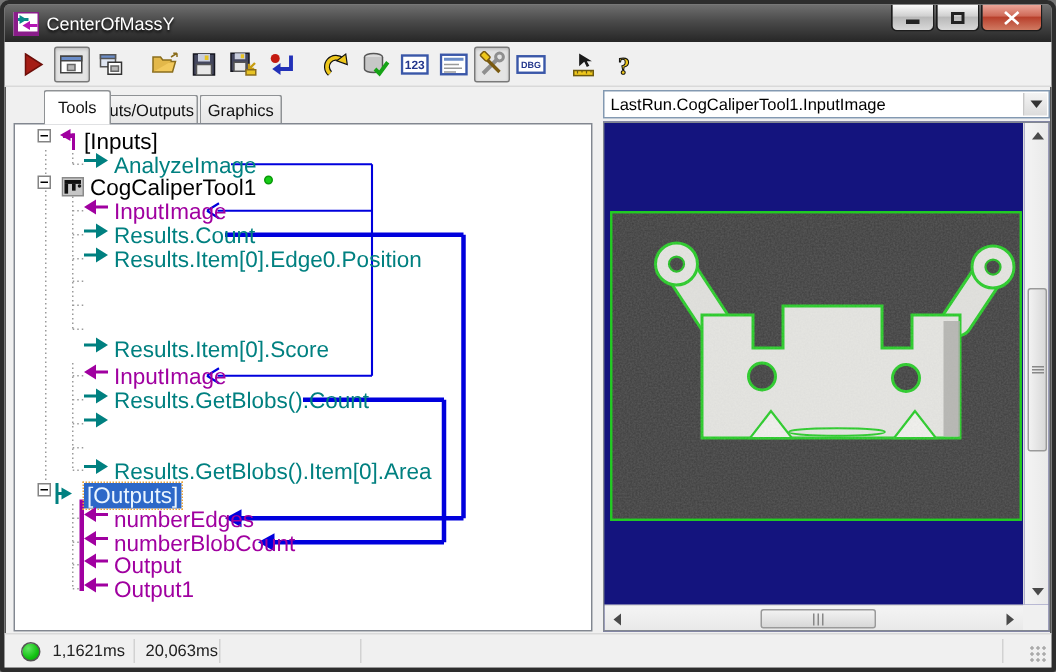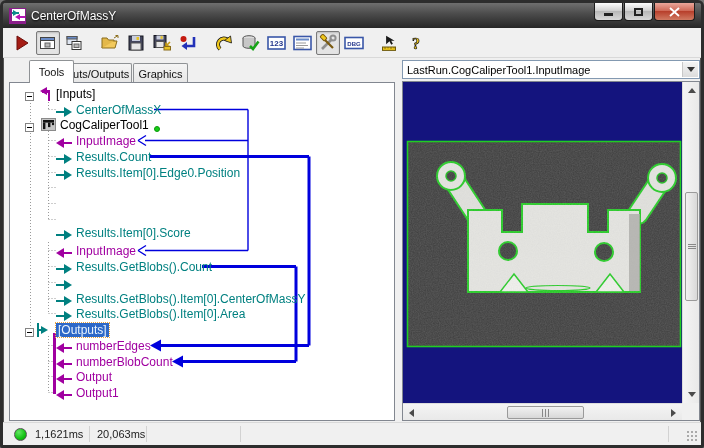--- a/index.html
+++ b/index.html
@@ -31,21 +31,21 @@
     display:flex;align-items:center;justify-content:center;border-radius:2px;text-align:center;}
   .tb.pressed{border:1px solid #7a7a7a;background:#e4e4e4;box-shadow:inset 0 1px 2px #bbb;}
   .tb.gap{margin-left:12px;}
   .tb svg{display:block;}
   
   .tab{position:absolute;font-size:11px;color:#111;display:flex;align-items:center;justify-content:center;
     border:1px solid #8f9295;border-bottom:none;border-radius:2px 2px 0 0;background:linear-gradient(180deg,#f4f4f4,#e6e6e6);}
   .tab.active{background:#fff;z-index:5;}
   
   .treepanel{position:absolute;left:6px;top:79px;width:386px;height:339px;background:#fff;border:1px solid #828790;z-index:4;}
-  .trow{position:absolute;left:0;right:2px;height:15px;display:flex;align-items:flex-end;font-size:12px;white-space:nowrap;}
+  .trow{position:absolute;left:0;right:2px;height:15px;display:flex;align-items:flex-start;font-size:15px;white-space:nowrap;}
   .ebox{width:9px;height:9px;border:1px solid #848484;background:#fff;position:relative;flex:0 0 auto;margin-left:15px;}
   .ebox:after{content:"";position:absolute;left:1px;top:3px;width:5px;height:1px;background:#000;}
   .lbl{color:#000;}
   .lbl.out{color:#008080;}
   .lbl.in{color:#a000a0;}
   .lbl.sel{background:#2d68c8;color:#eaf5ff;outline:1px dotted #e8a33d;padding:0 2px;}
   .rundot{width:6px;height:6px;border-radius:50%;background:#17cc17;border:1px solid #0a9a0a;margin-left:5px;flex:0 0 auto;}
   
   .arr{position:relative;width:16px;height:10px;flex:0 0 auto;}
   .arr .shaft{position:absolute;top:4px;height:2.4px;}
@@ -283,21 +283,21 @@
           <div class="shaft"></div>
           <div class="stem"></div>
         </div>
       <span class="lbl pad">[Inputs]</span>
     </div>
     <div class="trow" style="top:19px">
       <span class="arr out child">
           <span class="shaft"></span>
           <span class="head"></span>
         </span>
-      <span class="lbl out pad">CenterOfMassX</span>
+      <span class="lbl out pad">AnalyzeImage</span>
     </div>
 
     <div class="trow" style="top:34px">
       <div class="ebox"></div>
       <svg class="ticon" width="15" height="15">
         <rect x="0.5" y="1.5" width="14" height="12" fill="#c6c6c6" stroke="#8a8a8a"></rect>
         <rect x="2" y="3" width="11" height="2.6" fill="#111"></rect>
         <rect x="2" y="5.6" width="2.4" height="6.5" fill="#111"></rect>
         <rect x="7" y="5.6" width="2.4" height="4.5" fill="#111"></rect>
         <circle cx="12" cy="7" r="1.2" fill="#111"></circle>
@@ -346,27 +346,20 @@
           <span class="shaft"></span>
           <span class="head"></span>
         </span>
       <span class="lbl out pad">Results.GetBlobs().Count</span>
     </div>
     <div class="trow" style="top:192px">
       <span class="arr out child">
           <span class="shaft"></span>
           <span class="head"></span>
         </span>
-    </div>
-    <div class="trow" style="top:208px">
-      <span class="arr out child">
-          <span class="shaft"></span>
-          <span class="head"></span>
-        </span>
-      <span class="lbl out pad">Results.GetBlobs().Item[0].CenterOfMassY</span>
     </div>
     <div class="trow" style="top:223px">
       <span class="arr out child">
           <span class="shaft"></span>
           <span class="head"></span>
         </span>
       <span class="lbl out pad">Results.GetBlobs().Item[0].Area</span>
     </div>
 
     <div class="trow" style="top:239px">

